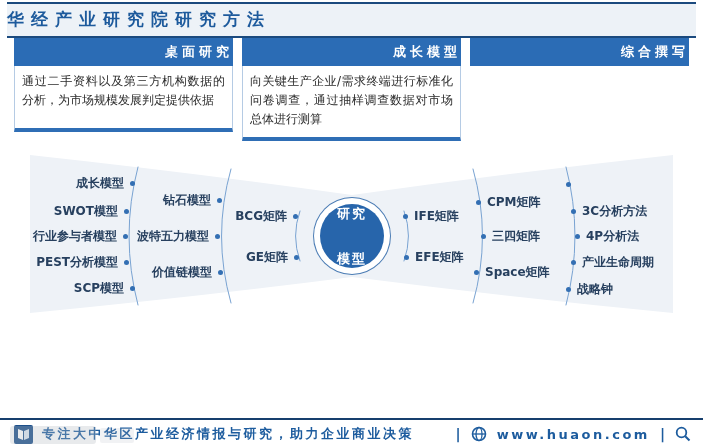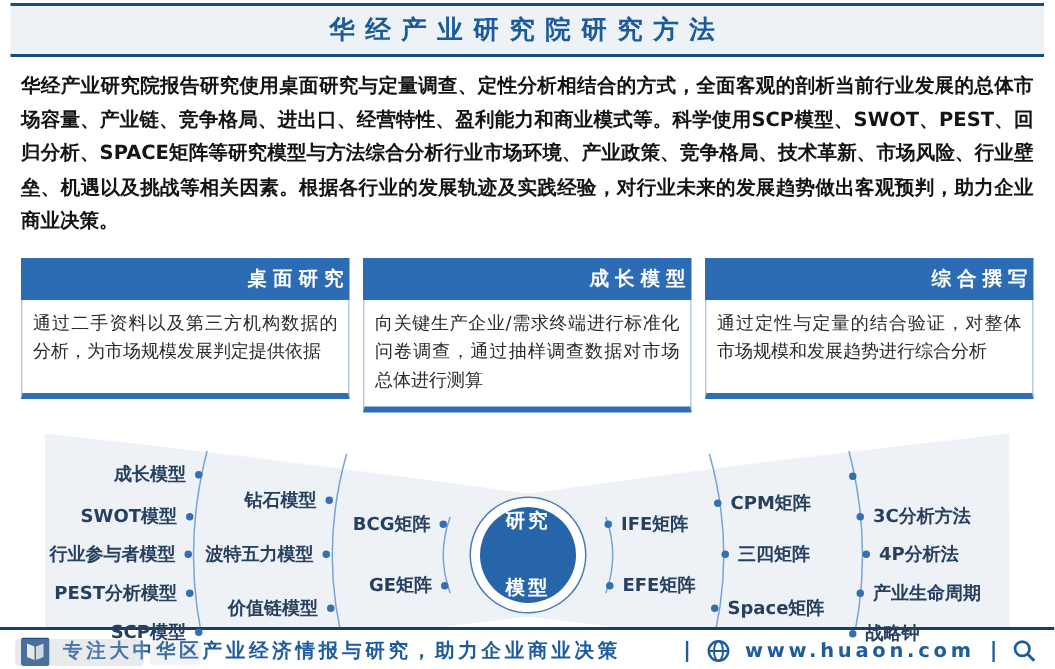--- a/index.html
+++ b/index.html
@@ -2,21 +2,21 @@
 <html><head>
 <meta charset="utf-8">
 <style>
   * { margin:0; padding:0; box-sizing:border-box; }
   html,body { width:703px; height:446px; background:#ffffff; overflow:hidden;
               font-family:"DejaVu Sans","Liberation Sans",sans-serif; }
   .page { width:703px; height:446px; position:relative; background:#fff; }
 
   
   .titlebar { margin:2px 7px 0 7px; border-top:2px solid #1b4a7e; border-bottom:2px solid #1b4a7e;
-              background:#edf2f7; text-align:center; padding:4px 0 5px 0; }
+              background:#edf2f7; text-align:left; padding:4px 0 5px 0; }
   .titlebar h1 { font-size:17px; font-weight:bold; color:#1d5a9c; letter-spacing:7px; display:inline-block; }
 
   
   .intro { margin:9px 14px 12px 14px; font-size:13px; font-weight:600; line-height:22.5px;
            color:#141414; text-align:justify; }
 
   
   .cards { display:flex; gap:9px; margin:0 14px; align-items:flex-start; }
   .card { flex:1; }
   .card-head { background:#2b6cb5; color:#fff; font-size:13px; font-weight:bold; letter-spacing:4px;
@@ -52,34 +52,32 @@
 </style>
 </head>
 <body>
 
 <div class="page">
 
   <div class="titlebar">
     <h1>华经产业研究院研究方法</h1>
   </div>
 
-  <p class="intro">华经产业研究院报告研究使用桌面研究与定量调查、定性分析相结合的方式，全面客观的剖析当前行业发展的总体市场容量、产业链、竞争格局、进出口、经营特性、盈利能力和商业模式等。科学使用SCP模型、SWOT、PEST、回归分析、SPACE矩阵等研究模型与方法综合分析行业市场环境、产业政策、竞争格局、技术革新、市场风险、行业壁垒、机遇以及挑战等相关因素。根据各行业的发展轨迹及实践经验，对行业未来的发展趋势做出客观预判，助力企业商业决策。</p>
 
   <div class="cards">
     <div class="card">
       <div class="card-head">桌面研究</div>
       <div class="card-body">通过二手资料以及第三方机构数据的分析，为市场规模发展判定提供依据</div>
     </div>
     <div class="card">
       <div class="card-head">成长模型</div>
       <div class="card-body">向关键生产企业/需求终端进行标准化问卷调查，通过抽样调查数据对市场总体进行测算</div>
     </div>
     <div class="card">
       <div class="card-head">综合撰写</div>
-      <div class="card-body">通过定性与定量的结合验证，对整体市场规模和发展趋势进行综合分析</div>
     </div>
   </div>
 
   <div class="diagram">
     <svg class="bg" width="703" height="166" viewBox="0 0 703 166">
       <path d="M 30 4 Q 195 22 352 44 Q 509 22 673 4 L 673 162 Q 509 146 352 126 Q 195 146 30 162 Z" fill="#eef2f7"></path>
       <path d="M 138 16 Q 120 85 138 154" stroke="#79a3d2" stroke-width="1" fill="none" stroke-linecap="round"></path>
       <path d="M 231 18 Q 212 85 231 152" stroke="#79a3d2" stroke-width="1" fill="none" stroke-linecap="round"></path>
       <path d="M 300 60 Q 291 85 300 110" stroke="#79a3d2" stroke-width="1" fill="none" stroke-linecap="round"></path>
       <path d="M 404 60 Q 413 85 404 110" stroke="#79a3d2" stroke-width="1" fill="none" stroke-linecap="round"></path>

